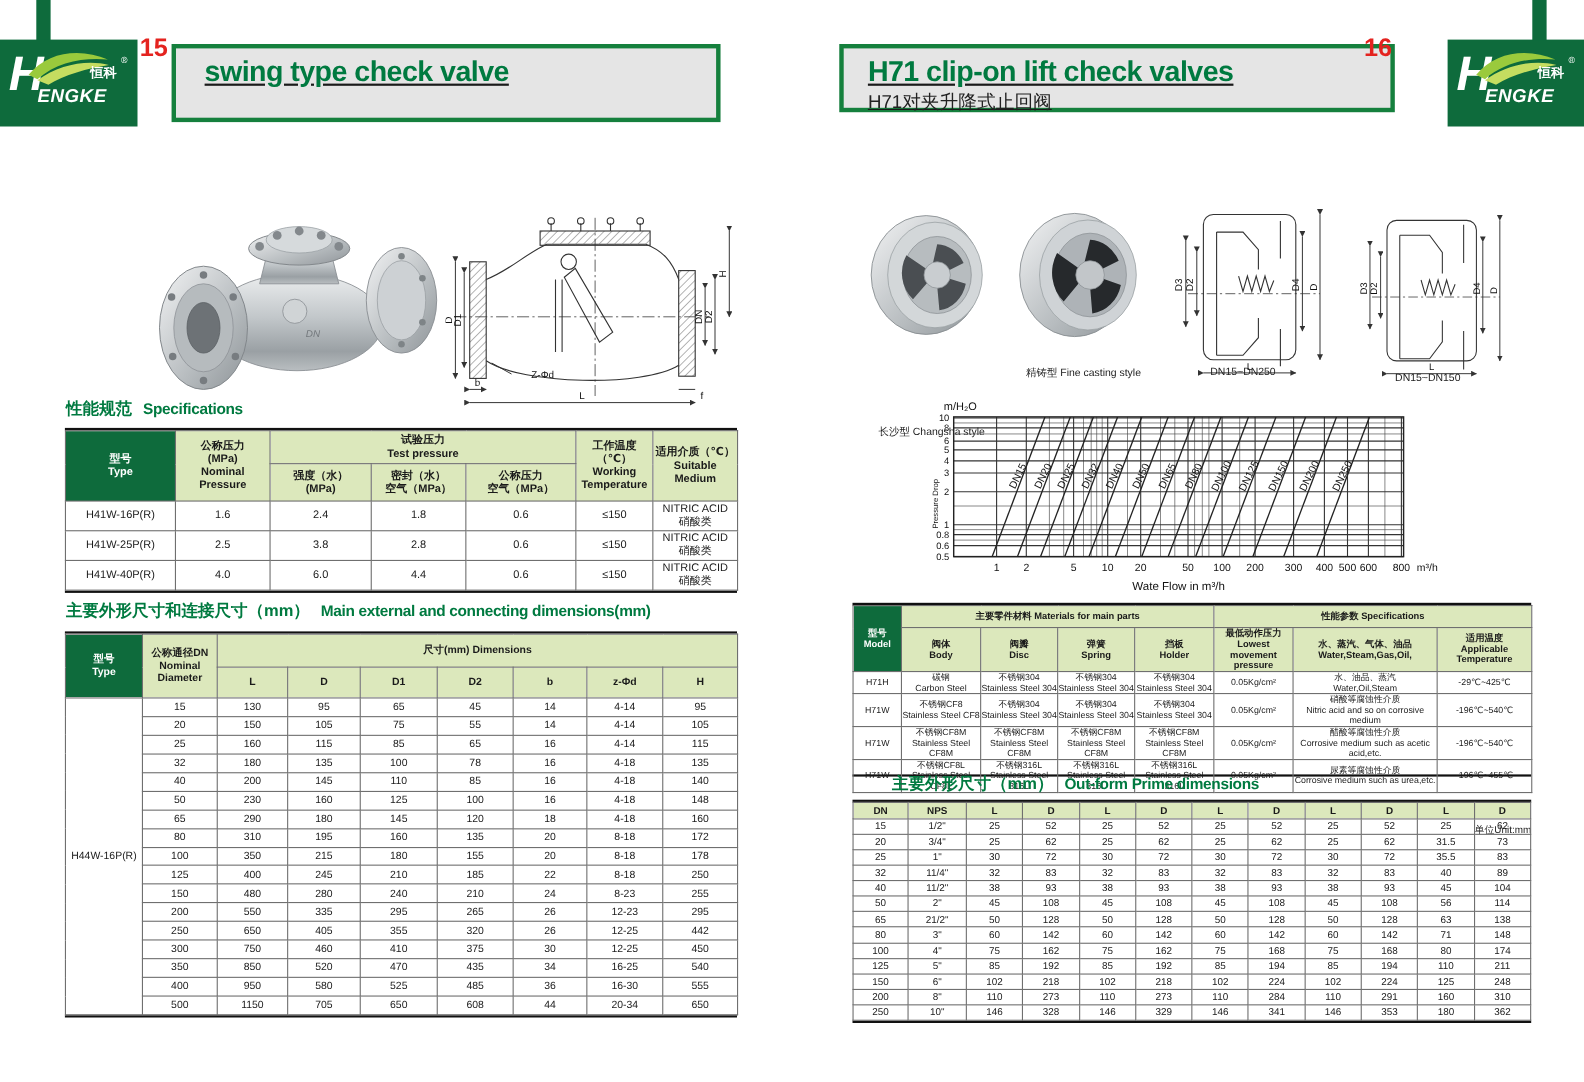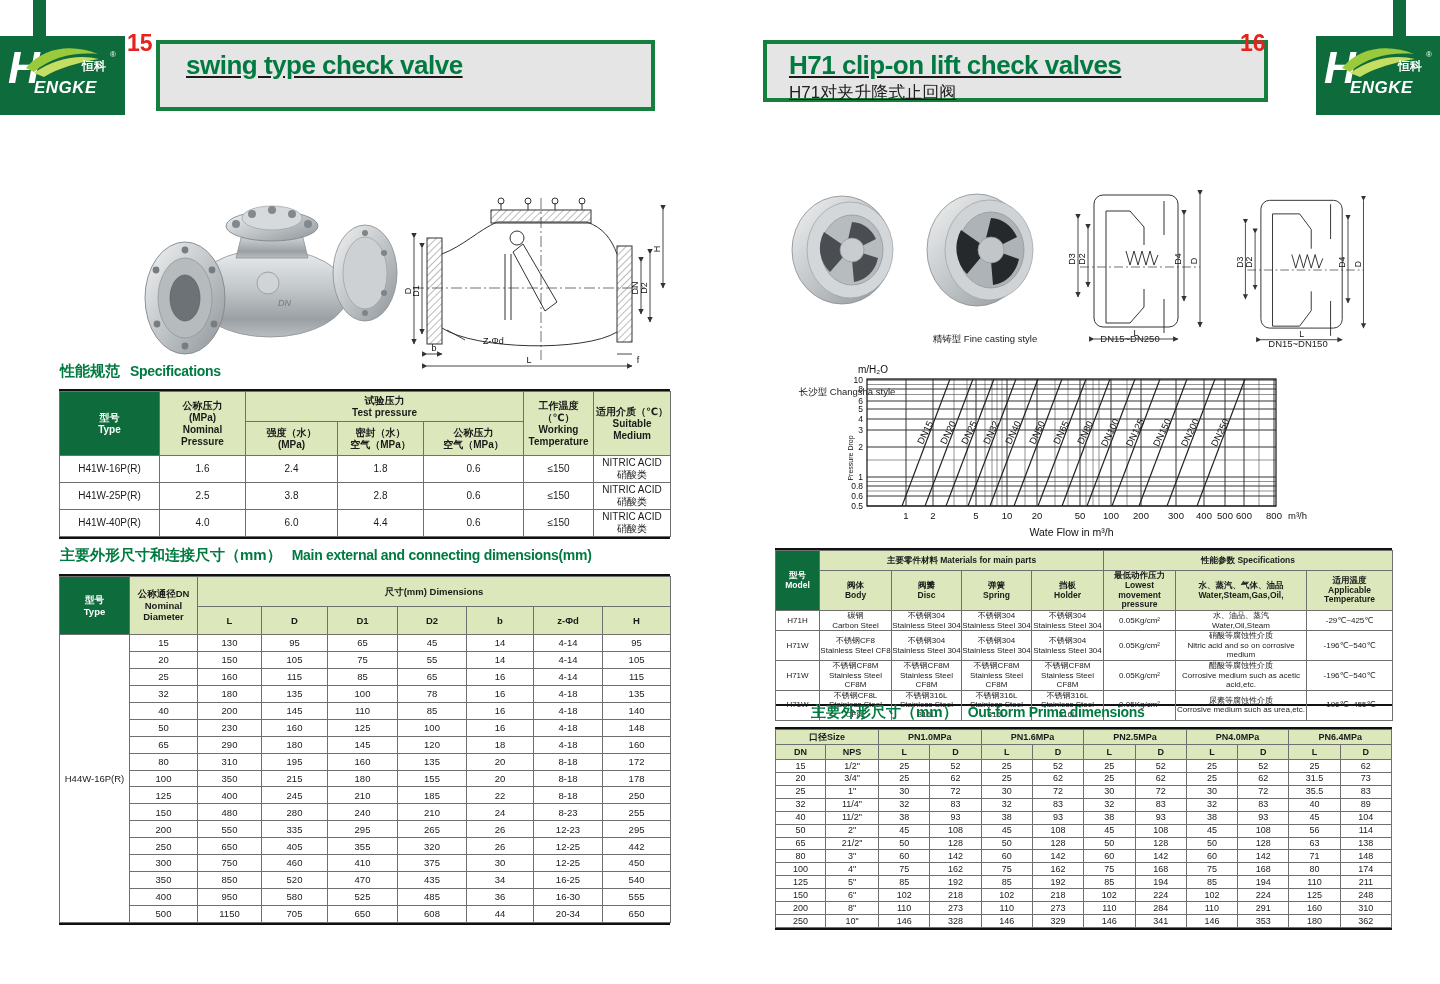--- a/index.html
+++ b/index.html
@@ -765,28 +765,20 @@
         <col>
         <col>
         <col>
         <col>
         <col>
         <col>
         <col>
         <col>
       </colgroup>
     <thead>
-      <tr style="height:15px;" id="out-group-head">
-          <th colspan="2">口径Size</th>
-          <th colspan="2">PN1.0MPa</th>
-          <th colspan="2">PN1.6MPa</th>
-          <th colspan="2">PN2.5MPa</th>
-          <th colspan="2">PN4.0MPa</th>
-          <th colspan="2">PN6.4MPa</th>
-        </tr>
       <tr style="height:15px;" id="out-sub-head">
           <th>DN</th>
           <th>NPS</th>
           <th>L</th>
           <th>D</th>
           <th>L</th>
           <th>D</th>
           <th>L</th>
           <th>D</th>
           <th>L</th>

